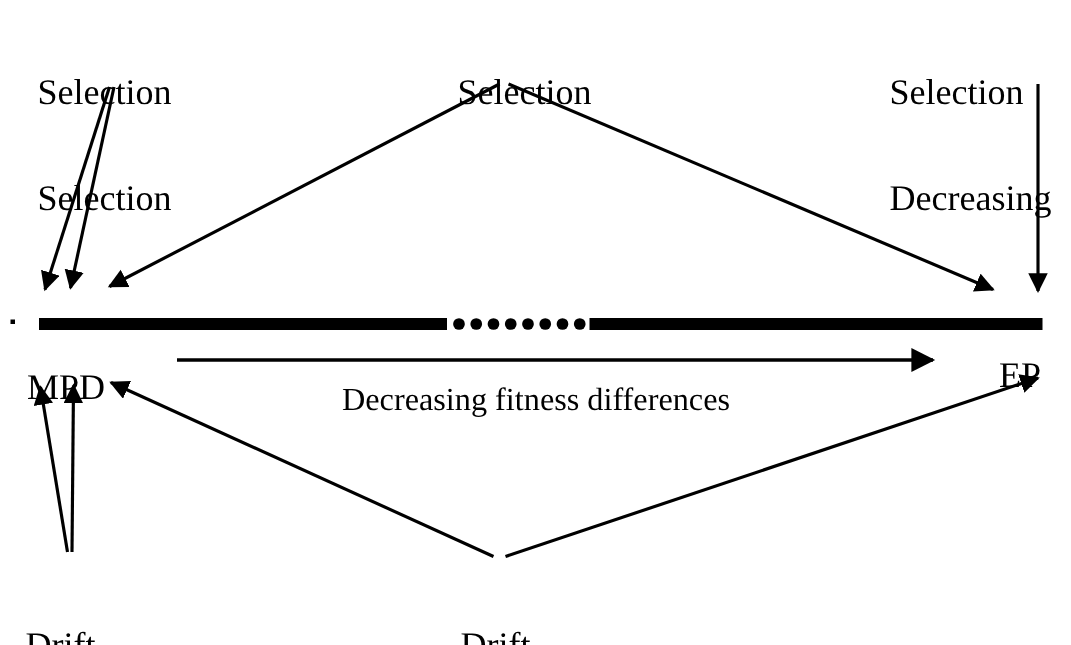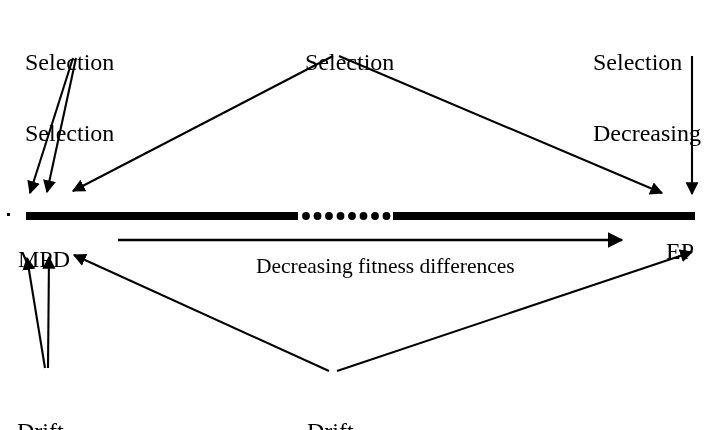--- a/index.html
+++ b/index.html
@@ -35,21 +35,20 @@
   .lbl-2line {
     font-size: 24px;
     line-height: 23.5px;
   }
   .endpoint-label {
     font-size: 24px;
     letter-spacing: 0px;
   }
   .axis-caption {
     font-size: 21.5px;
-    margin-left: 28px;
   }
 </style>
 </head>
 <body>
 
 <div id="diagram-root">
 
   <svg class="diagram-canvas" viewBox="0 0 714 430">
     <defs>
       <marker id="arrowhead" markerWidth="7" markerHeight="7" refX="5.6" refY="3.1" orient="auto" markerUnits="strokeWidth">

